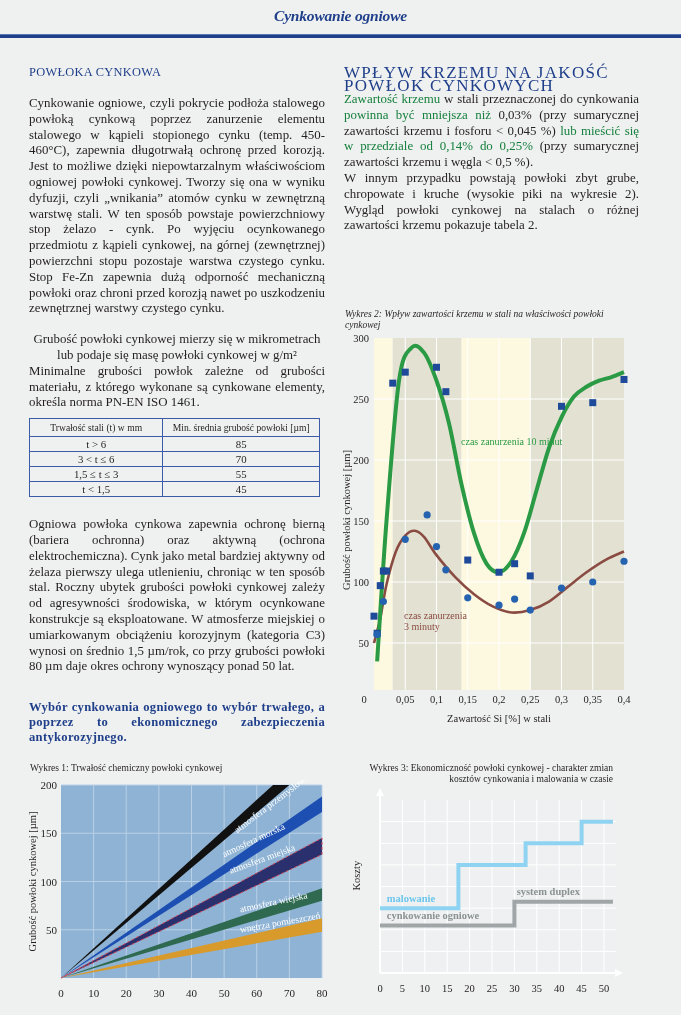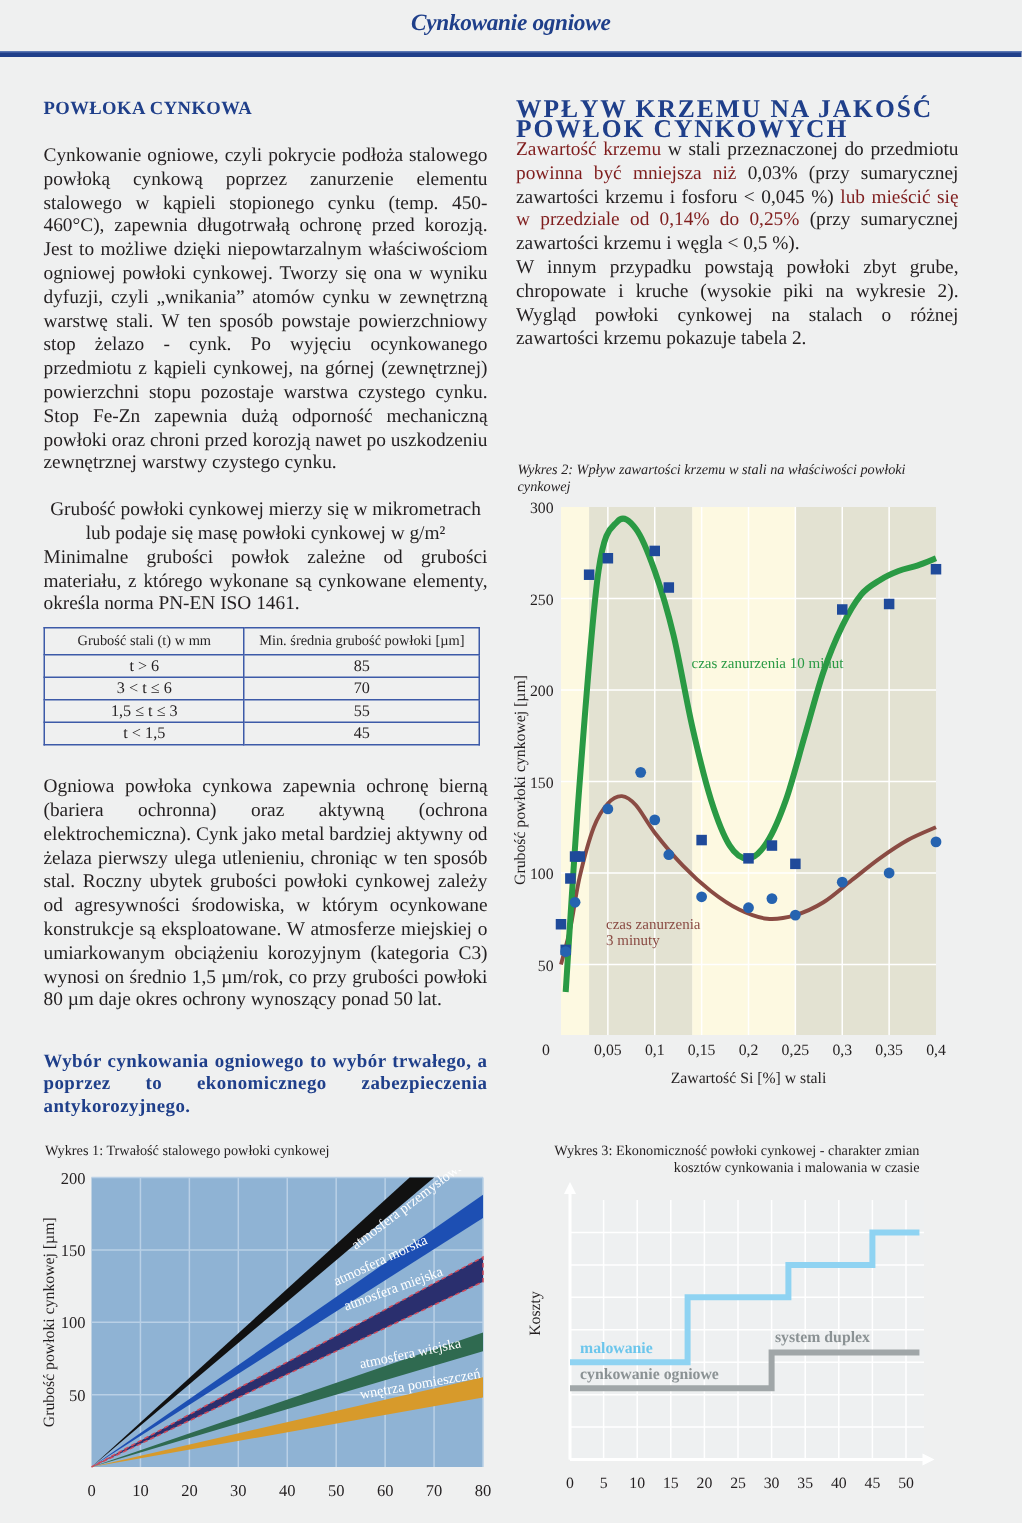--- a/index.html
+++ b/index.html
@@ -3,23 +3,23 @@
 <meta charset="utf-8">
 <style>
   html, body { margin:0; padding:0; }
   body { width:681px; height:1015px; background:#eff0f0; font-family:"Liberation Serif", serif; color:#231f20; position:relative; overflow:hidden; }
   .header { position:absolute; left:0; top:0; width:681px; height:38px; }
   .header-title { position:absolute; left:0; width:681px; top:7px; text-align:center; font-style:italic; font-weight:bold; font-size:15.5px; color:#1f3f8a; letter-spacing:-0.2px; }
   .header-rule { position:absolute; left:0; top:34px; width:681px; height:3px; background:#1f3f8a; border-top:1px solid #5a77b4; }
   .col { position:absolute; }
   .col-left { left:29px; top:66px; width:296px; }
   .col-right { left:344px; top:66px; width:295px; }
-  .h2 { font-weight:bold; color:#1f3f8a; font-size:12.4px; letter-spacing:0.3px; margin:0; line-height:13px; }
+  .h2 { font-weight:normal; color:#1f3f8a; font-size:12.4px; letter-spacing:0.3px; margin:0; line-height:13px; }
   p { margin:0; font-size:12.9px; line-height:15.8px; text-align:justify; }
-  .blue { color:#7f1d1d; }
+  .blue { color:#15803d; }
   .gap { height:15px; }
   .tcap { font-size:9.7px; margin-top:22px; }
   table { border-collapse:collapse; margin-top:7px; width:291px; font-size:10.8px; }
   td, th { border:1.2px solid #3d5aa8; text-align:center; font-weight:normal; height:14px; padding:0; line-height:14px; }
   th { font-size:9.6px; height:17px; }
   .callout { font-weight:bold; color:#1f3f8a; font-size:12.6px; line-height:15px; text-align:justify; margin-top:19px; letter-spacing:0.3px;font-family:Liberation Serif, serif; }
   .chart-cap { font-size:9.5px; line-height:11px; }
   .abs { position:absolute; }
   svg text { font-family:"Liberation Serif", serif; }
 </style>
@@ -34,21 +34,21 @@
 <div class="col col-left">
   <h2 class="h2">POWŁOKA CYNKOWA</h2>
   <div style="height:17px"></div>
   <p>Cynkowanie ogniowe, czyli pokrycie podłoża stalowego powłoką cynkową poprzez zanurzenie elementu stalowego w kąpieli stopionego cynku (temp. 450-460°C), zapewnia długotrwałą ochronę przed korozją. Jest to możliwe dzięki niepowtarzalnym właściwościom ogniowej powłoki cynkowej. Tworzy się ona w wyniku dyfuzji, czyli „wnikania” atomów cynku w zewnętrzną warstwę stali. W ten sposób powstaje powierzchniowy stop żelazo - cynk. Po wyjęciu ocynkowanego przedmiotu z kąpieli cynkowej, na górnej (zewnętrznej) powierzchni stopu pozostaje warstwa czystego cynku. Stop Fe-Zn zapewnia dużą odporność mechaniczną powłoki oraz chroni przed korozją nawet po uszkodzeniu zewnętrznej warstwy czystego cynku.</p>
   <div class="gap"></div>
   <p style="text-align:center">Grubość powłoki cynkowej mierzy się w mikrometrach lub podaje się masę powłoki cynkowej w g/m²</p>
   <p>Minimalne grubości powłok zależne od grubości materiału, z którego wykonane są cynkowane elementy, określa norma PN-EN ISO 1461.</p>
   <table>
     <thead>
       <tr>
-        <th style="width:46%">Grubość stali (t) w mm</th>
+        <th style="width:46%">Trwałość stali (t) w mm</th>
         <th>Min. średnia grubość powłoki [µm]</th>
       </tr>
     </thead>
     <tbody>
       <tr>
           <td>t &gt; 6</td>
           <td>85</td>
         </tr>
       <tr>
           <td>3 &lt; t ≤ 6</td>
@@ -65,21 +65,21 @@
     </tbody>
   </table>
   <div style="height:20px"></div>
   <p>Ogniowa powłoka cynkowa zapewnia ochronę bierną (bariera ochronna) oraz aktywną (ochrona elektrochemiczna). Cynk jako metal bardziej aktywny od żelaza pierwszy ulega utlenieniu, chroniąc w ten sposób stal. Roczny ubytek grubości powłoki cynkowej zależy od agresywności środowiska, w którym ocynkowane konstrukcje są eksploatowane. W atmosferze miejskiej o umiarkowanym obciążeniu korozyjnym (kategoria C3) wynosi on średnio 1,5 µm/rok, co przy grubości powłoki 80 µm daje okres ochrony wynoszący ponad 50 lat.</p>
   <div class="callout" style="margin-top:25px">Wybór cynkowania ogniowego to wybór trwałego, a poprzez to ekonomicznego zabezpieczenia antykorozyjnego.</div>
 </div>
 
 <div class="col col-right">
   <h2 class="h2" style="letter-spacing:1.3px;font-size:17px">WPŁYW KRZEMU NA JAKOŚĆ POWŁOK CYNKOWYCH</h2>
   <p>
-    <span class="blue">Zawartość krzemu</span><span> w stali przeznaczonej do przedmiotu </span><span class="blue">powinna być mniejsza niż</span><span>  0,03% (przy sumarycznej zawartości krzemu i fosforu &lt; 0,045 %) </span><span class="blue">lub mieścić się w przedziale od 0,14% do 0,25%</span><span>  (przy sumarycznej zawartości krzemu i węgla &lt; 0,5 %).</span>
+    <span class="blue">Zawartość krzemu</span><span> w stali przeznaczonej do cynkowania </span><span class="blue">powinna być mniejsza niż</span><span>  0,03% (przy sumarycznej zawartości krzemu i fosforu &lt; 0,045 %) </span><span class="blue">lub mieścić się w przedziale od 0,14% do 0,25%</span><span>  (przy sumarycznej zawartości krzemu i węgla &lt; 0,5 %).</span>
   </p>
   <p>W innym przypadku powstają powłoki zbyt grube, chropowate i kruche (wysokie piki na wykresie 2). Wygląd powłoki cynkowej na stalach o różnej zawartości krzemu pokazuje tabela 2.</p>
 </div>
 
 <div class="abs chart-cap" style="left:345px;top:309px;width:300px;font-style:italic;">
   <div style="width:290px;text-indent:0;">Wykres 2: Wpływ zawartości krzemu w stali na właściwości powłoki cynkowej</div>
 </div>
 <svg class="abs" id="chart2" style="left:340px;top:330px" width="320" height="400">
     <rect x="34" y="8" width="18.75" height="352" fill="#fdf9e1"></rect>
     <rect x="52.75" y="8" width="68.75000000000001" height="352" fill="#e3e2d2"></rect>
@@ -143,21 +143,21 @@
     <text x="127.75000000000001" y="373" font-size="10.5" text-anchor="middle" fill="#231f20">0,15</text>
     <text x="159" y="373" font-size="10.5" text-anchor="middle" fill="#231f20">0,2</text>
     <text x="190.25" y="373" font-size="10.5" text-anchor="middle" fill="#231f20">0,25</text>
     <text x="221.50000000000003" y="373" font-size="10.5" text-anchor="middle" fill="#231f20">0,3</text>
     <text x="252.75" y="373" font-size="10.5" text-anchor="middle" fill="#231f20">0,35</text>
     <text x="284" y="373" font-size="10.5" text-anchor="middle" fill="#231f20">0,4</text>
     <text x="159" y="392" font-size="10.5" text-anchor="middle" fill="#231f20">Zawartość Si [%] w stali</text>
     <text x="10" y="190" font-size="10.5" text-anchor="middle" fill="#231f20" transform="rotate(-90 10 190)">Grubość powłoki cynkowej [µm]</text>
   </svg>
 
-<div class="abs chart-cap" style="left:30px;top:763px;">Wykres 1: Trwałość stalowego powłoki cynkowej</div>
+<div class="abs chart-cap" style="left:30px;top:763px;">Wykres 1: Trwałość chemiczny powłoki cynkowej</div>
 <svg class="abs" id="chart1" style="left:20px;top:780px" width="320" height="220">
     <rect x="41" y="5" width="261" height="193" fill="#8fb3d4"></rect>
     <line x1="73.625" y1="5" x2="73.625" y2="198" stroke="#b9d0e6" stroke-width="1"></line>
     <line x1="106.25" y1="5" x2="106.25" y2="198" stroke="#b9d0e6" stroke-width="1"></line>
     <line x1="138.875" y1="5" x2="138.875" y2="198" stroke="#b9d0e6" stroke-width="1"></line>
     <line x1="171.5" y1="5" x2="171.5" y2="198" stroke="#b9d0e6" stroke-width="1"></line>
     <line x1="204.125" y1="5" x2="204.125" y2="198" stroke="#b9d0e6" stroke-width="1"></line>
     <line x1="236.75" y1="5" x2="236.75" y2="198" stroke="#b9d0e6" stroke-width="1"></line>
     <line x1="269.375" y1="5" x2="269.375" y2="198" stroke="#b9d0e6" stroke-width="1"></line>
     <line x1="302" y1="5" x2="302" y2="198" stroke="#b9d0e6" stroke-width="1"></line>

